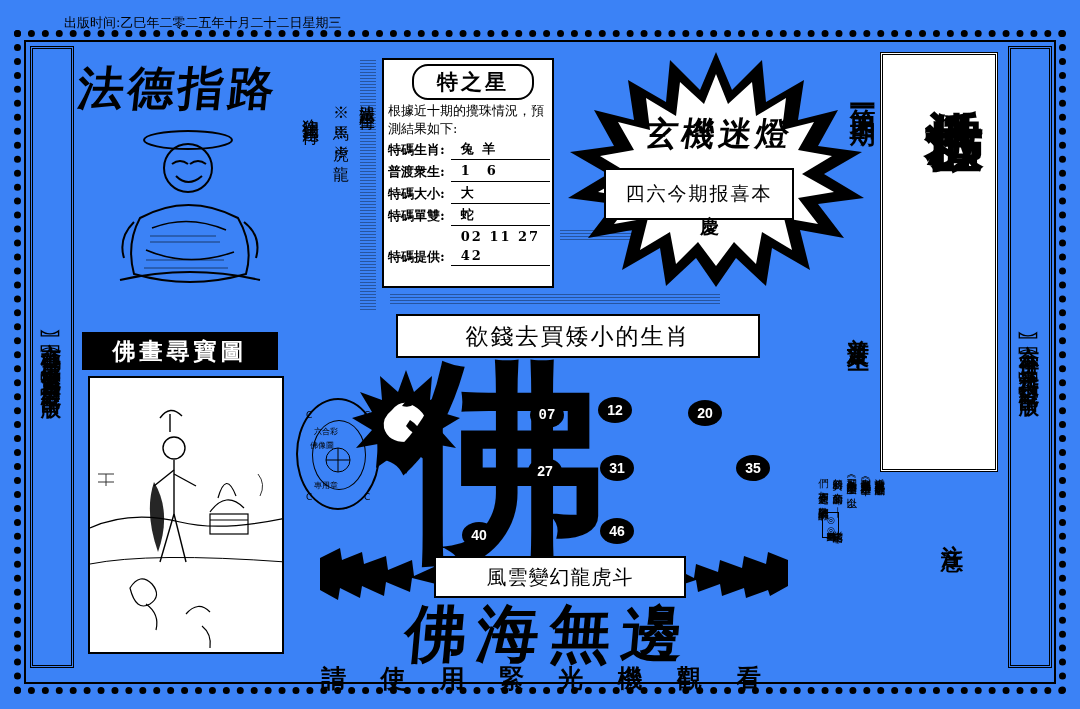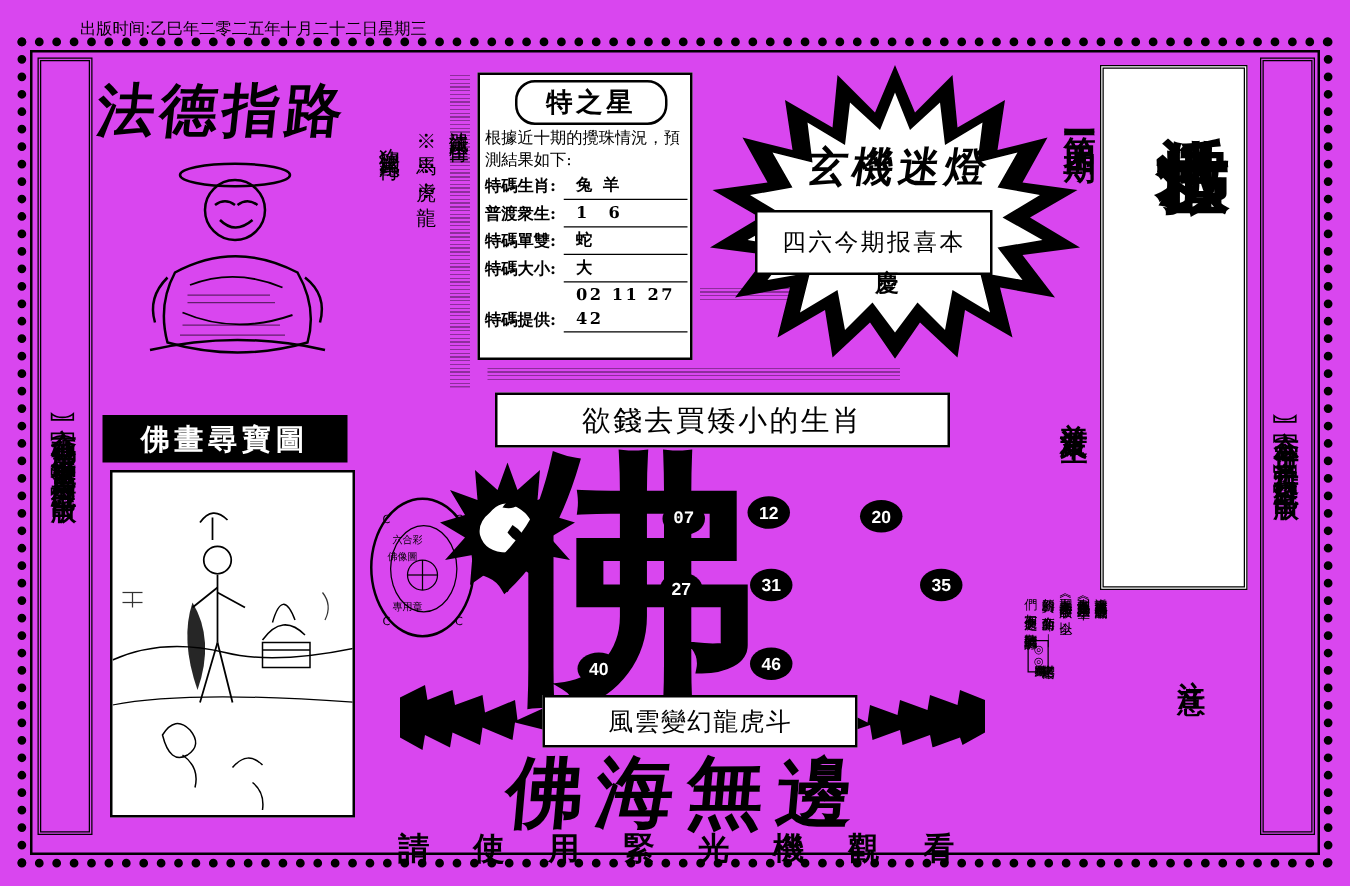--- a/index.html
+++ b/index.html
@@ -1,17 +1,17 @@
 <!DOCTYPE html>
 <html><head>
 <meta charset="utf-8">
 <style>
   html,body{margin:0;padding:0;background:#ffffff;}
   body{width:1080px;height:709px;overflow:hidden;font-family:"DejaVu Sans","Liberation Sans",sans-serif;color:#000;}
-  #page{position:relative;width:1080px;height:709px;background:#d946ef;}
+  #page{position:relative;width:1080px;height:709px;background:#3b82f6;}
 
   .pubtime{position:absolute;left:64px;top:14px;font-size:13px;letter-spacing:0px;white-space:nowrap;}
 
   
   .frame{position:absolute;left:14px;top:30px;width:1052px;height:664px;
          border:7px dotted #000;box-sizing:border-box;}
   .frame2{position:absolute;left:24px;top:40px;width:1032px;height:644px;
          border:2px solid #000;box-sizing:border-box;}
 
   
@@ -116,21 +116,21 @@
   #zig-left{position:absolute;left:320px;top:548px;width:116px;height:52px;}
   #zig-right{position:absolute;left:678px;top:552px;width:110px;height:46px;}
 
   
   #bottom-title{position:absolute;left:300px;top:592px;width:500px;height:64px;text-align:center;
                 font-family:"DejaVu Serif","Liberation Serif",serif;font-size:62px;font-weight:bold;
                 letter-spacing:10px;transform:skewX(-5deg);}
 
   
   #footer-line{position:absolute;left:268px;top:662px;width:560px;text-align:center;
-               font-family:Liberation Sans, sans-serif;font-size:25px;font-weight:bold;letter-spacing:14px;}
+               font-family:Liberation Serif, serif;font-size:25px;font-weight:bold;letter-spacing:14px;}
 
   
   #notice-block{position:absolute;left:818px;top:470px;width:176px;height:180px;}
   #notice-cols{position:absolute;left:818px;top:470px;height:148px;display:flex;flex-direction:row-reverse;
                gap:2px;}
   .ncol{writing-mode:vertical-rl;text-orientation:upright;font-size:10.5px;line-height:1.15;
         font-family:"DejaVu Serif","Liberation Serif",serif;letter-spacing:0.5px;}
   #notice-title{position:absolute;left:938px;top:526px;writing-mode:vertical-rl;text-orientation:upright;
                 font-family:"DejaVu Serif",serif;font-size:22px;font-weight:bold;letter-spacing:6px;}
   #notice-stamp{position:absolute;left:822px;top:512px;writing-mode:vertical-rl;text-orientation:upright;
@@ -195,26 +195,26 @@
     <div class="intro">根據近十期的攪珠情況，預測結果如下:</div>
     <div class="prow">
       <span class="plabel">特碼生肖:</span>
       <span class="pval">兔 羊</span>
     </div>
     <div class="prow">
       <span class="plabel">普渡衆生:</span>
       <span class="pval">1　6</span>
     </div>
     <div class="prow">
+      <span class="plabel">特碼大小:</span>
+      <span class="pval">大</span>
+    </div>
+    <div class="prow">
       <span class="plabel">特碼單雙:</span>
       <span class="pval">蛇</span>
-    </div>
-    <div class="prow">
-      <span class="plabel">特碼大小:</span>
-      <span class="pval">大</span>
     </div>
     <div class="prow">
       <span class="plabel">特碼提供:</span>
       <span class="pval">02 11 27 42</span>
     </div>
   </div>
 
   <svg id="riddle-burst" viewBox="0 0 300 235">
     <polygon fill="#000" points="150,0 166,38 196,8 200,50 238,28 232,68 272,58 252,94 296,100 258,122 298,146 252,152 278,186 234,178 244,218 206,196 200,234 170,206 150,235 130,206 100,234 94,196 56,218 66,178 22,186 48,152 2,146 42,122 4,100 48,94 28,58 68,68 62,28 100,50 104,8 134,38"></polygon>
     <polygon fill="#fff" points="150,22 162,52 186,30 190,64 220,46 216,78 248,70 232,98 266,104 236,122 268,140 232,146 252,172 218,166 226,198 196,180 190,212 168,190 150,214 132,190 110,212 104,180 74,198 82,166 48,172 68,146 32,140 64,122 34,104 68,98 52,70 84,78 80,46 110,64 114,30 138,52"></polygon>

